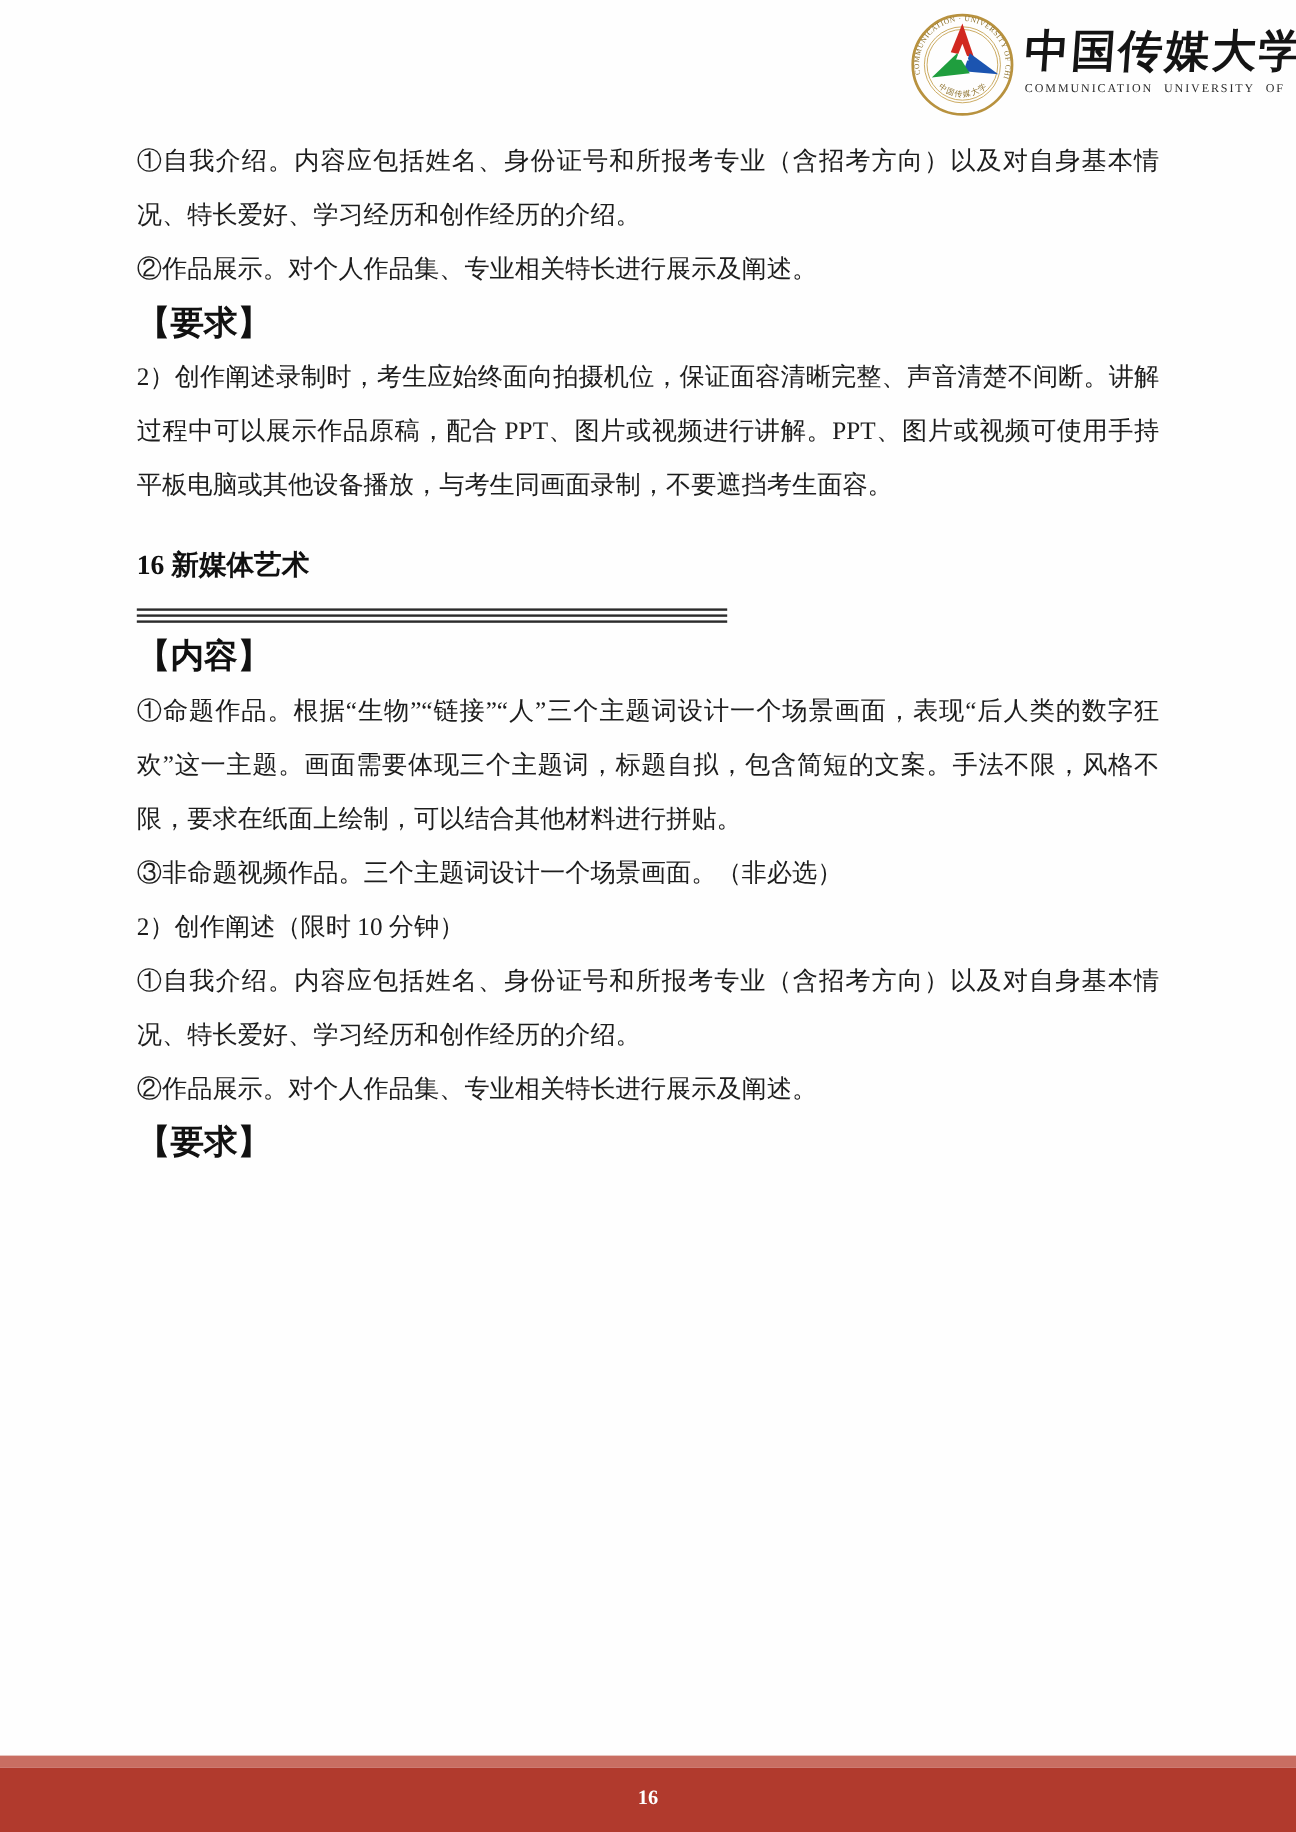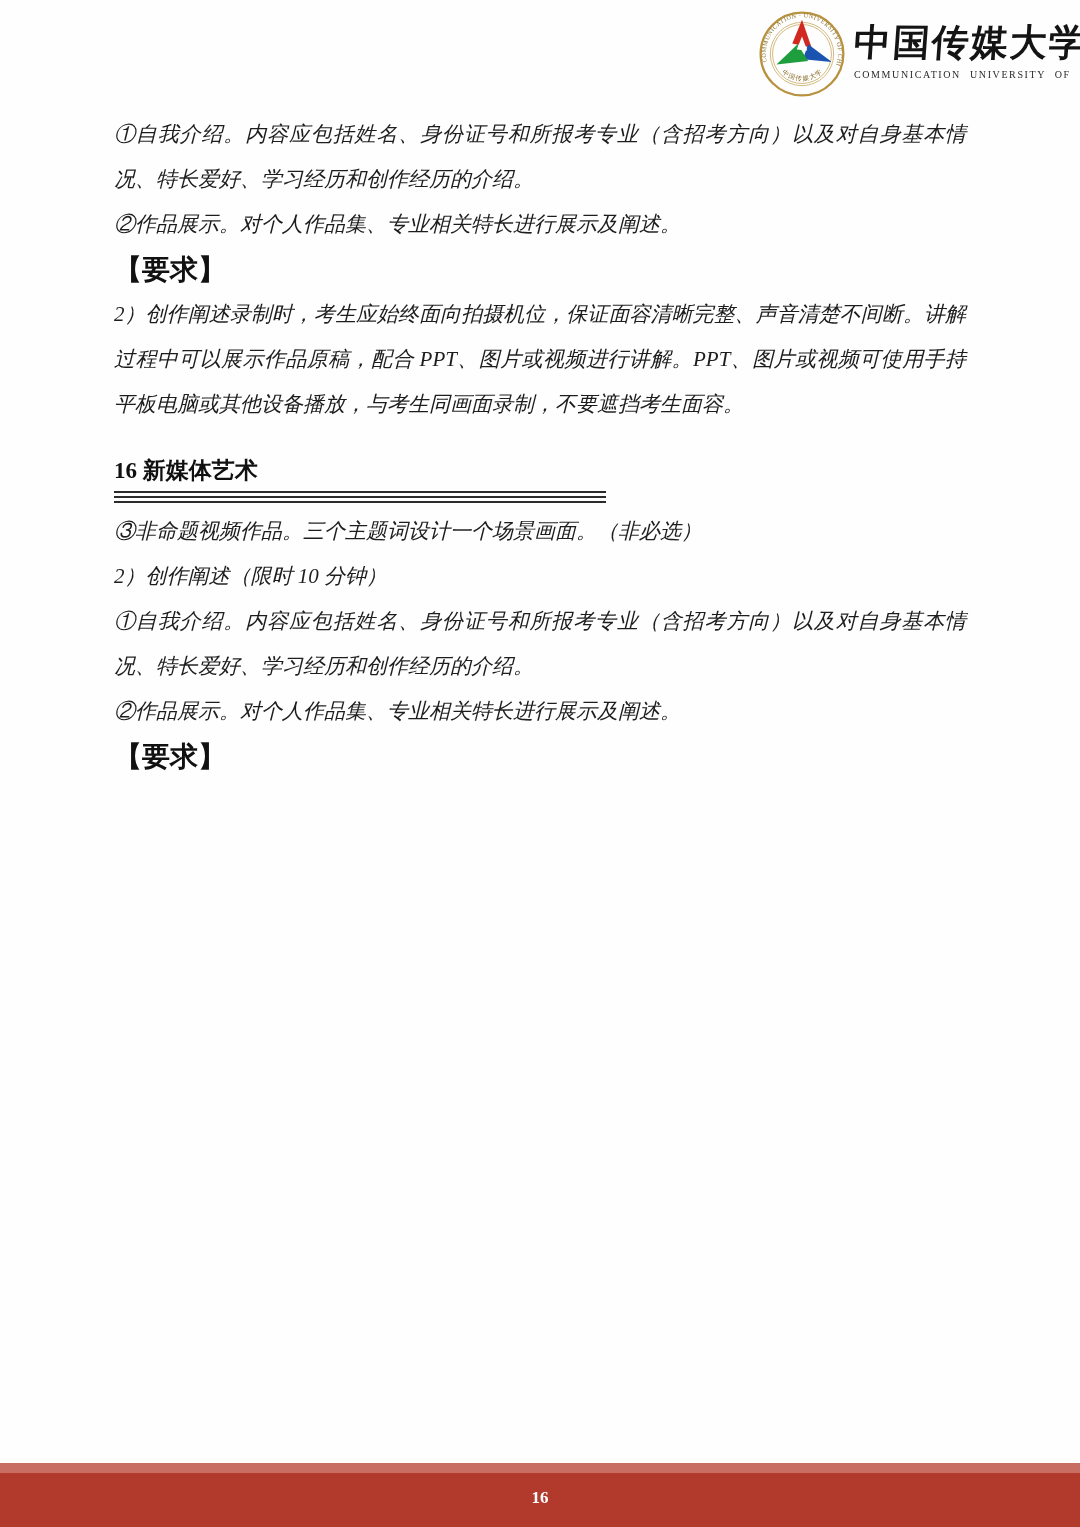--- a/index.html
+++ b/index.html
@@ -20,29 +20,29 @@
   }
   .logo-en{
     font-size:10px;letter-spacing:1.6px;word-spacing:5px;color:#2a2a2a;
     margin-top:6px;white-space:nowrap;
     font-family:"Liberation Serif",serif;
   }
   
   .doc-body{position:absolute;left:114px;top:112px;width:852px;}
   .para{
     margin:0;font-size:21px;line-height:45px;text-align:justify;
-    text-justify:inter-ideograph;color:#1d1d1d;font-style:italic;
+    text-justify:inter-ideograph;color:#1d1d1d;
   }
   .subheading{
     margin:0;font-size:28px;line-height:45px;font-weight:bold;color:#111;
   }
   .section-title{
     margin:26px 0 0 0;display:block;width:492px;
     font-size:23px;line-height:36px;font-weight:bold;color:#101010;
-    border-bottom:2px solid #2b2b2b;padding-bottom:2px;
+    border-bottom:2px solid #2b2b2b;padding-bottom:18px;
   }
   .double-rule{
     width:492px;height:3px;margin:3px 0 6px 0;
     border-top:2px solid #2b2b2b;border-bottom:2px solid #2b2b2b;
   }
   
   .page-footer{position:absolute;left:0;right:0;bottom:0;}
   .footer-accent{height:10px;background:#c96e62;}
   .footer-bar{
     height:54px;background:#b13a2d;color:#fff;text-align:center;
@@ -85,20 +85,22 @@
 
   <main class="doc-body">
     <p class="para">①自我介绍。内容应包括姓名、身份证号和所报考专业（含招考方向）以及对自身基本情况、特长爱好、学习经历和创作经历的介绍。</p>
     <p class="para">②作品展示。对个人作品集、专业相关特长进行展示及阐述。</p>
     <p class="subheading">【要求】</p>
     <p class="para">2）创作阐述录制时，考生应始终面向拍摄机位，保证面容清晰完整、声音清楚不间断。讲解过程中可以展示作品原稿，配合 PPT、图片或视频进行讲解。PPT、图片或视频可使用手持平板电脑或其他设备播放，与考生同画面录制，不要遮挡考生面容。</p>
 
     <h2 class="section-title">16 新媒体艺术</h2>
     <div class="double-rule"></div>
 
+    <p class="subheading">【内容】</p>
+    <p class="para">①命题作品。根据“生物”“链接”“人”三个主题词设计一个场景画面，表现“后人类的数字狂欢”这一主题。画面需要体现三个主题词，标题自拟，包含简短的文案。手法不限，风格不限，要求在纸面上绘制，可以结合其他材料进行拼贴。</p>
     <p class="para">③非命题视频作品。三个主题词设计一个场景画面。（非必选）</p>
     <p class="para">2）创作阐述（限时 10 分钟）</p>
     <p class="para">①自我介绍。内容应包括姓名、身份证号和所报考专业（含招考方向）以及对自身基本情况、特长爱好、学习经历和创作经历的介绍。</p>
     <p class="para">②作品展示。对个人作品集、专业相关特长进行展示及阐述。</p>
     <p class="subheading">【要求】</p>
   </main>
 
   <footer class="page-footer">
     <div class="footer-accent"></div>
     <div class="footer-bar">

